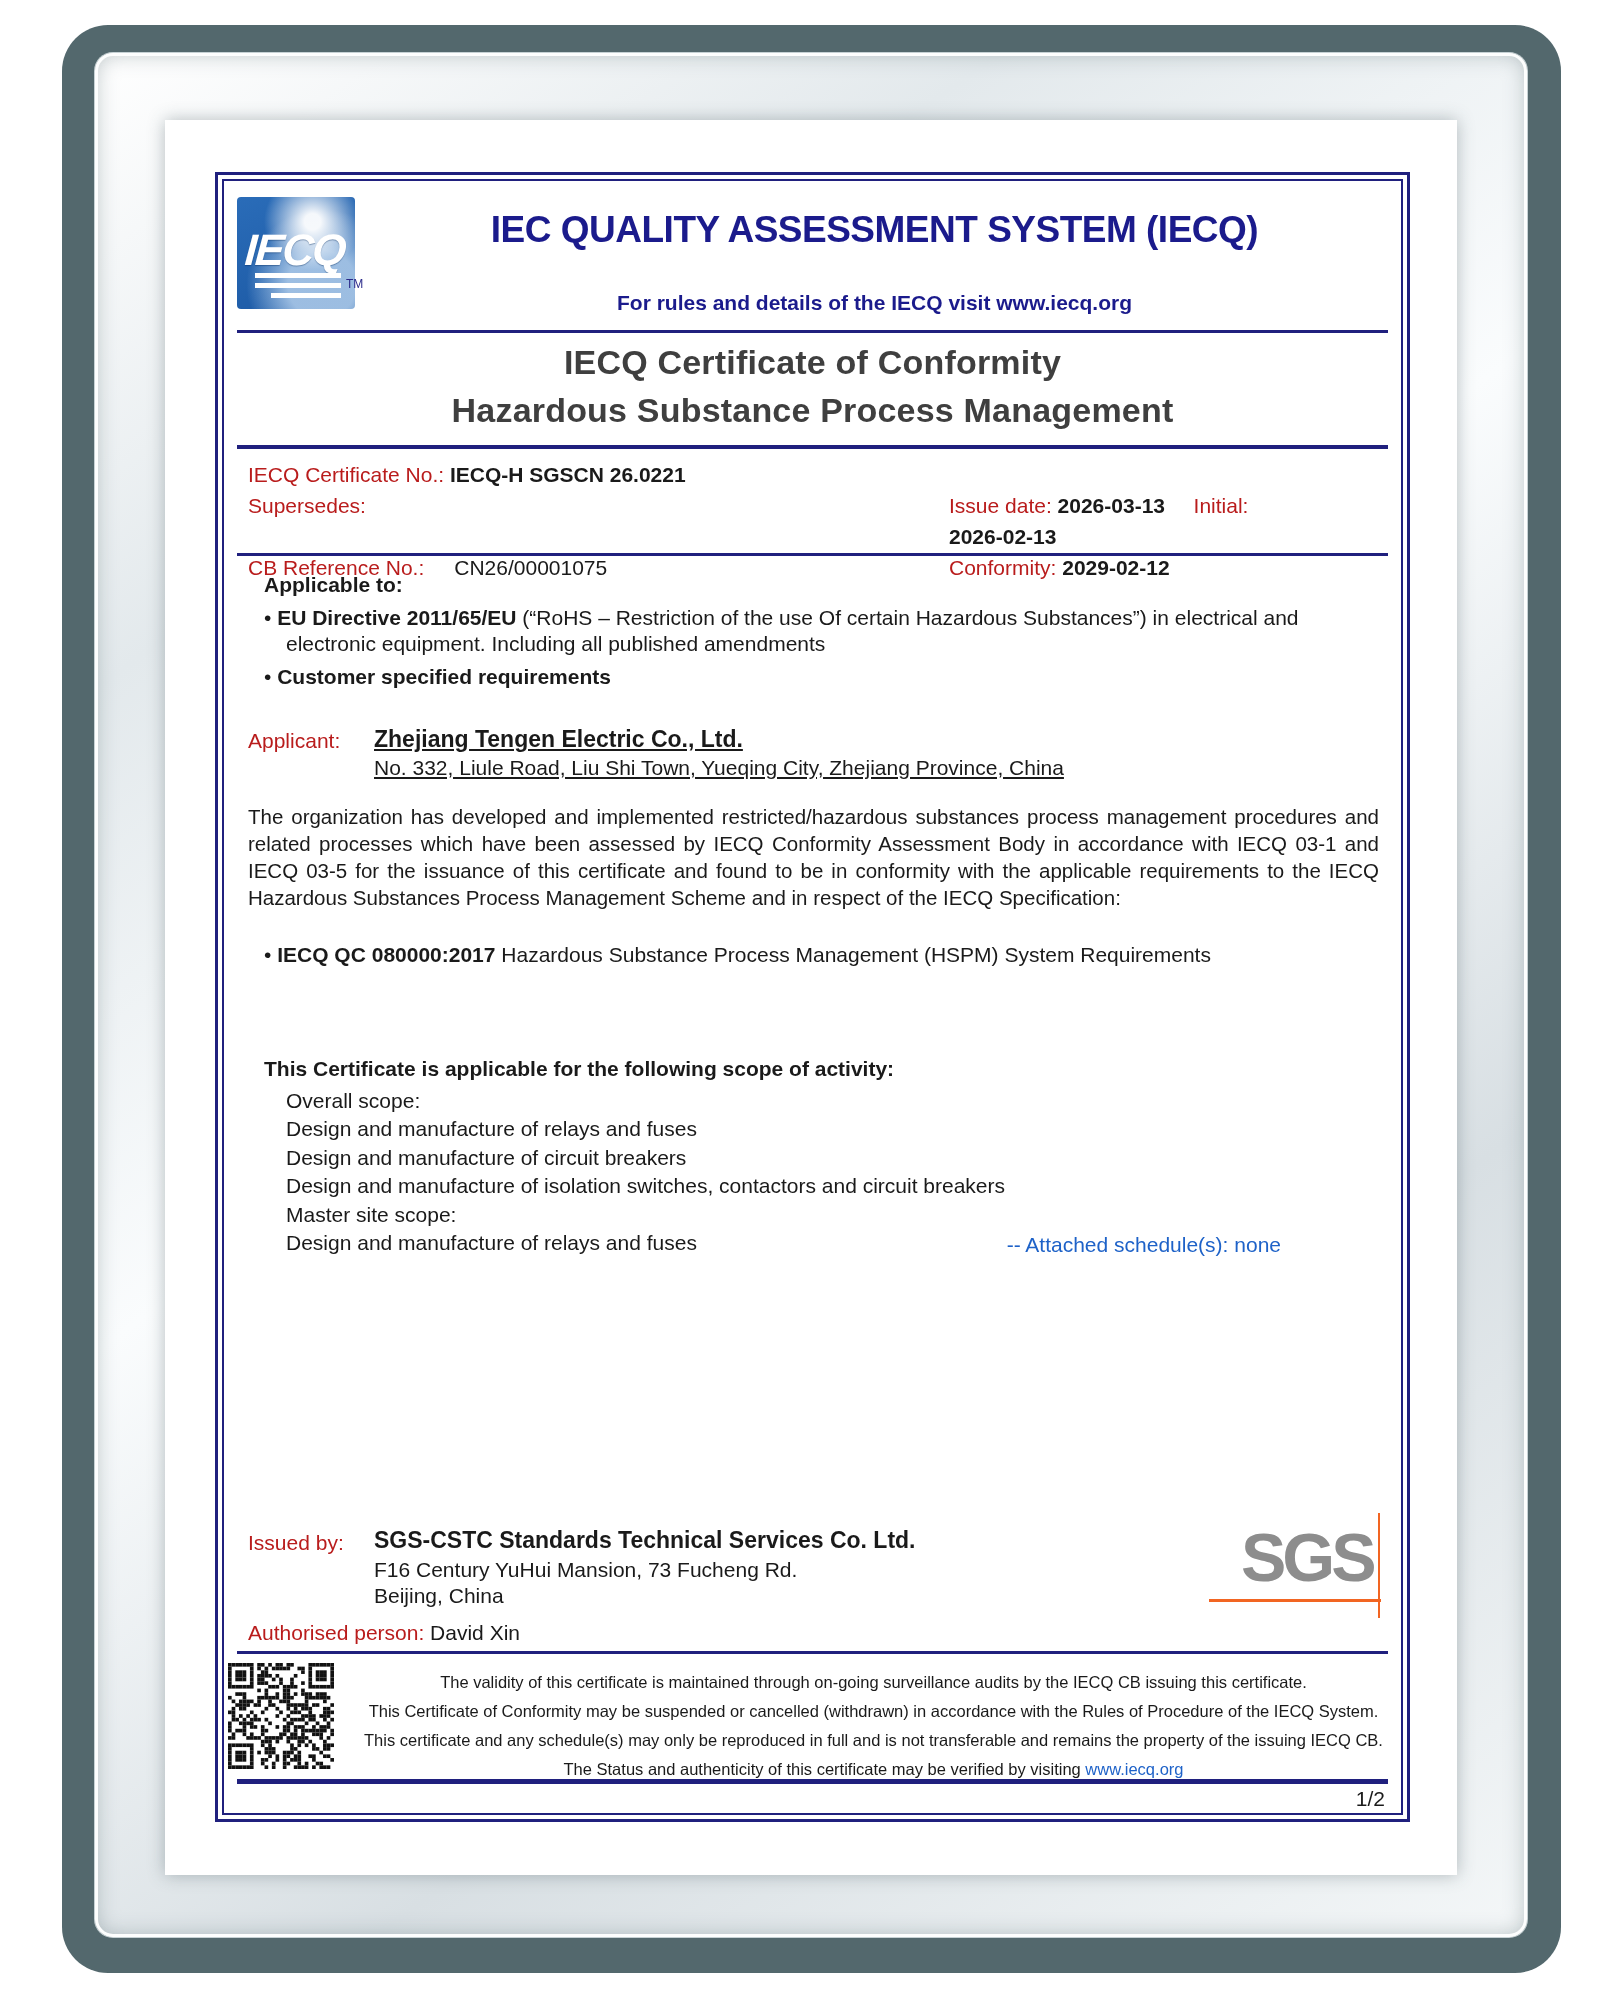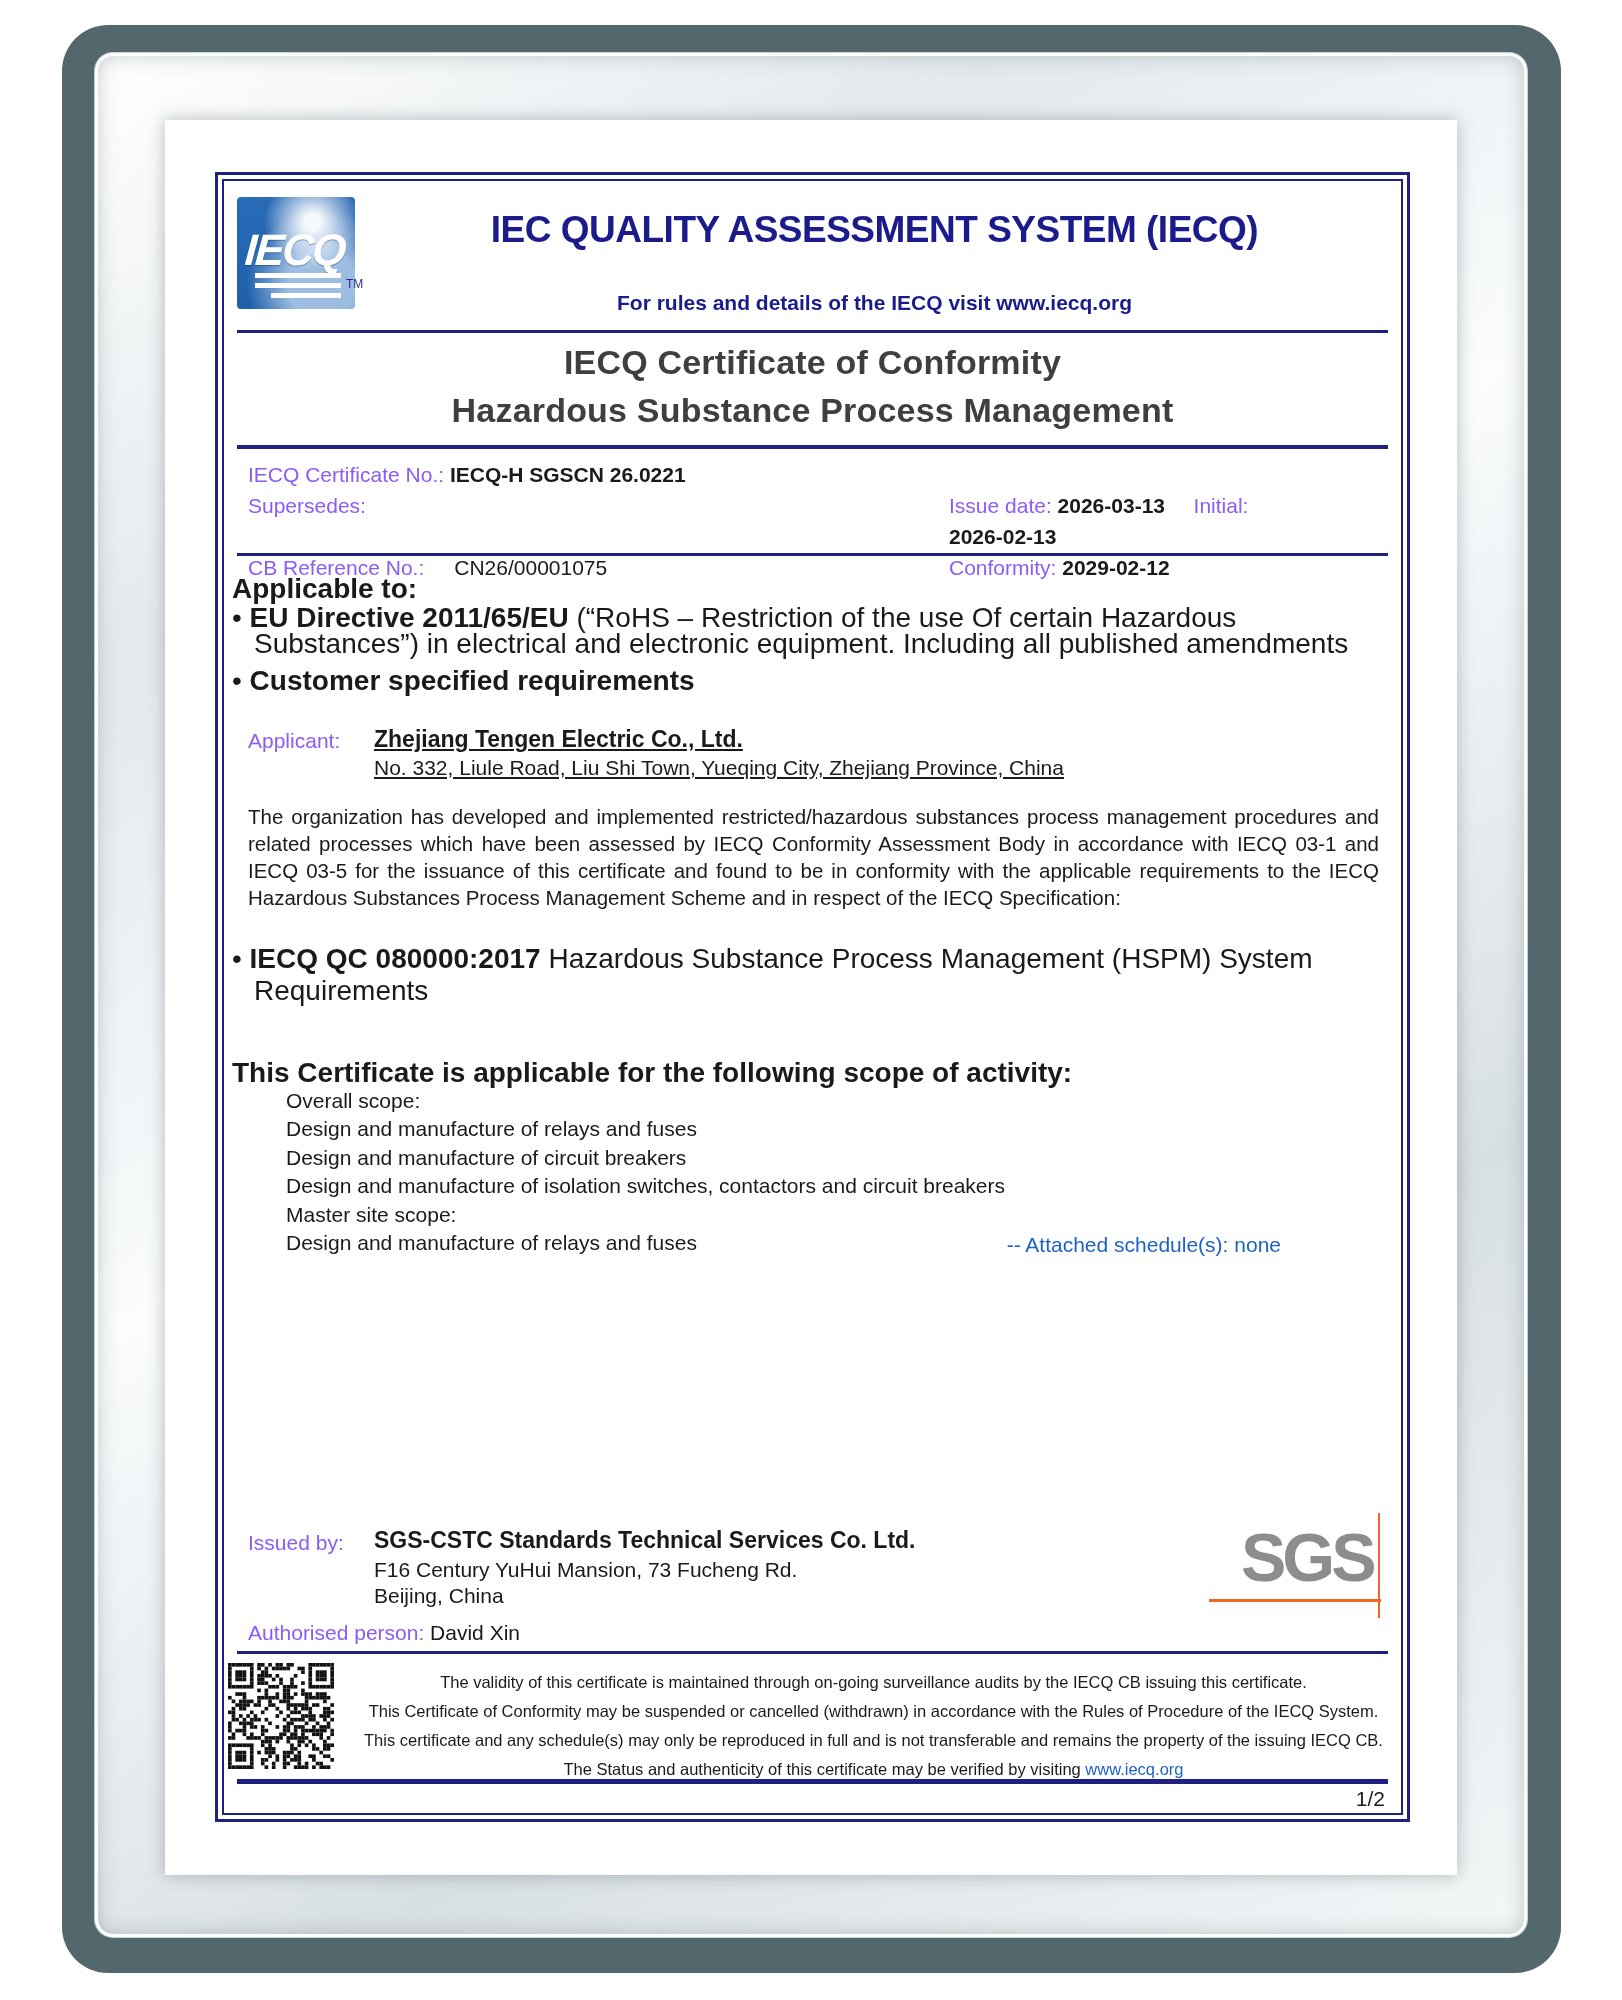--- a/index.html
+++ b/index.html
@@ -11,21 +11,21 @@
          background:linear-gradient(145deg,#ffffff 0%,#e3e9ec 22%,#fafcfd 45%,#d8dfe3 72%,#f4f7f8 100%);
          box-shadow:inset 0 0 0 3px #fdfefe, inset 0 0 22px rgba(70,95,100,.38), 0 0 0 1px #c7d2d5;}
   .paper{position:absolute;left:165px;top:120px;width:1292px;height:1755px;background:#ffffff;
          box-shadow:0 0 16px rgba(55,75,80,.35);}
   
   .cert{position:absolute;left:215px;top:172px;width:1195px;height:1650px;box-sizing:border-box;
         border:3px solid #20207e;padding:4px;}
   .cert-inner{position:relative;width:100%;height:100%;box-sizing:border-box;border:2px solid #20207e;}
   .abs{position:absolute;}
   .navy{color:#1b1b8c;}
-  .gray{color:#8b5cf6;}
+  .gray{color:#b91c1c;}
   .blue{color:#1e62c8;}
   .b{font-weight:bold;}
   .rule{position:absolute;left:13px;right:13px;background:#20207e;}
   
   .iecq-logo{position:absolute;left:13px;top:16px;width:118px;height:112px;
      background:radial-gradient(circle at 64% 22%, rgba(255,255,255,.95) 0 7%, rgba(255,255,255,0) 42%),
                 radial-gradient(circle at 72% 78%, rgba(170,200,232,.9) 0 28%, rgba(255,255,255,0) 62%),
                 linear-gradient(160deg,#2a6cb8,#1c59a4);
      border-radius:4px;}
   .iecq-text{position:absolute;left:8px;top:28px;font-size:44px;font-weight:bold;font-style:italic;
@@ -40,21 +40,21 @@
              color:#3f3f3f;letter-spacing:0.2px;}
   
   .details{position:absolute;left:24px;right:16px;top:278px;font-size:21px;line-height:31px;}
   .d-row{display:flex;}
   .d-left{width:701px;flex:none;}
   .d-right{flex:1;}
   .sp18{display:inline-block;width:18px;}
   .sp30{display:inline-block;width:30px;}
   .iss-val{display:inline-block;width:121px;font-weight:bold;}
   .date-val{display:inline-block;min-width:118px;font-weight:bold;}
-  .bullet-line{position:absolute;left:8px;right:22px;font-size:28px;}
+  .bullet-line{position:absolute;left:40px;right:22px;font-size:21px;}
   .hang{padding-left:22px;text-indent:-22px;}
   .para{position:absolute;left:24px;right:22px;text-align:justify;font-size:20.5px;line-height:27px;}
   .scope{position:absolute;left:24px;right:22px;font-size:21px;line-height:28.4px;}
   
   .sgs{position:absolute;left:985px;top:1332px;width:185px;height:105px;}
   .sgs-txt{position:absolute;left:32px;top:10px;font-size:68px;font-weight:bold;color:#8d8d8d;
            letter-spacing:-4px;line-height:68px;}
   .sgs-h{position:absolute;left:0;top:86px;width:172px;height:3px;background:#f26522;}
   .sgs-v{position:absolute;left:169px;top:0px;width:2px;height:105px;background:#f26522;}
   .fineprint{position:absolute;left:130px;right:8px;text-align:center;font-size:16.5px;line-height:29px;}

